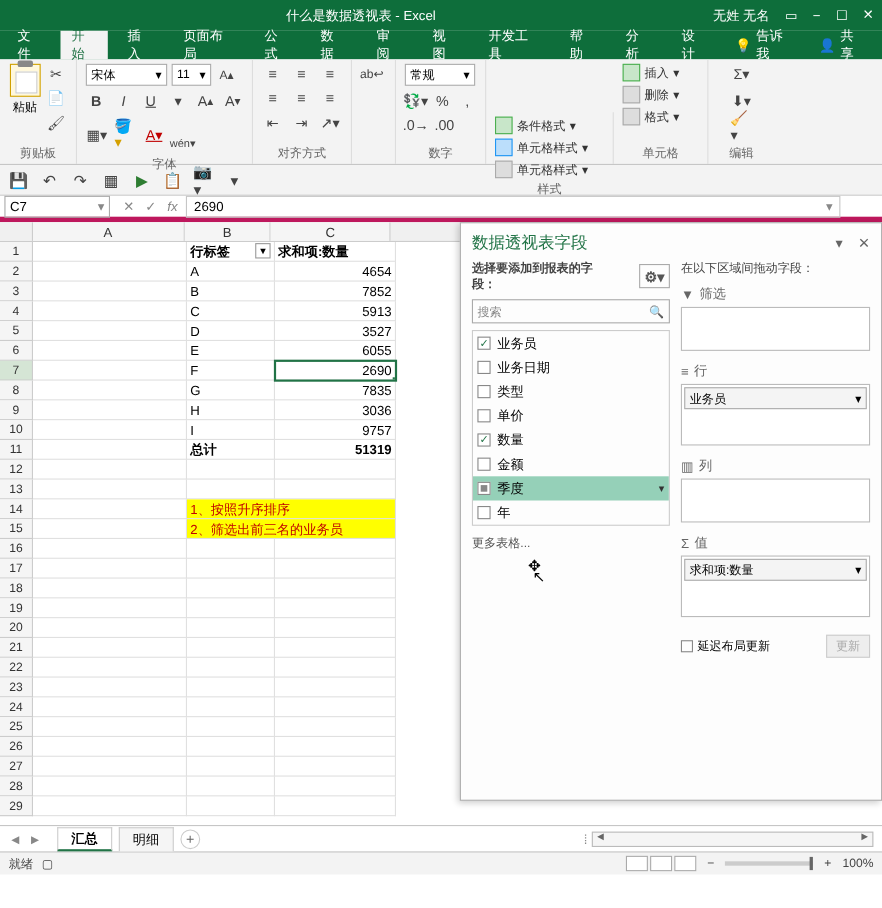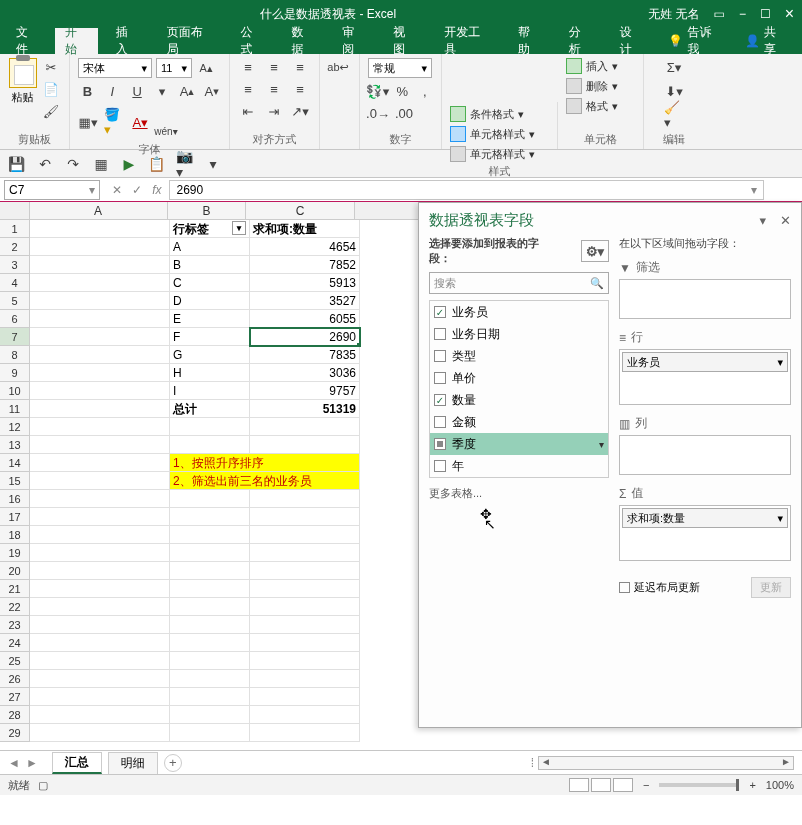--- a/index.html
+++ b/index.html
@@ -32,21 +32,21 @@
 .number-area { display:flex; flex-direction:column; gap:4px; }
 .general-box { width:64px; height:20px; border:1px solid #aaa; background:#fff; display:flex; align-items:center; justify-content:space-between; padding:0 4px; font-size:11px; }
 .cmd-list { display:flex; flex-direction:column; gap:4px; }
 .cmd-item { display:flex; align-items:center; gap:4px; font-size:11px; color:#333; cursor:pointer; }
 .mini-icon { width:16px; height:16px; background:#ddd; border:1px solid #aaa; }
 .mini-icon.green{background:#c8e6c9;border-color:#4caf50;}
 .mini-icon.blue{background:#bbdefb;border-color:#2196f3;}
 .edit-area { display:flex; flex-direction:column; gap:6px; align-items:center; }
 .qat { height:28px; background:#f3f3f3; border-bottom:1px solid #c6c6c6; display:flex; align-items:center; padding:0 8px; gap:10px; }
 .qat .q { width:18px; height:18px; color:#444; font-size:14px; cursor:pointer; display:flex; align-items:center; justify-content:center;}
-.formula-bar { height:24px; background:#fff; border-bottom:1px solid #be185d; display:flex; align-items:center; }
+.formula-bar { height:24px; background:#fff; border-bottom:5px solid #be185d; display:flex; align-items:center; }
 .namebox { width:96px; height:20px; border:1px solid #aaa; margin:0 4px; display:flex; align-items:center; padding:0 4px; font-size:12px; justify-content:space-between;}
 .fb-btns { display:flex; gap:10px; padding:0 8px; color:#888; }
 .fb-input { flex:1; height:20px; border:1px solid #c6c6c6; padding:0 6px; font-size:12px; display:flex; align-items:center; justify-content:space-between; margin-right:38px; }
 .main-area { display:flex; height:548px; position:relative; }
 .grid { flex:1; position:relative; overflow:hidden; }
 .col-headers { display:flex; height:18px; background:#f0f0f0; border-bottom:1px solid #ccc; }
 .corner { width:30px; border-right:1px solid #ccc; background:#f0f0f0; }
 .col-h { border-right:1px solid #ccc; text-align:center; font-size:12px; color:#333; line-height:18px; background:#f5f5f5; }
 .col-A{width:140px;} .col-B{width:80px;} .col-C{width:110px;} .col-H{width:60px;}
 .grid-body { display:flex; }

